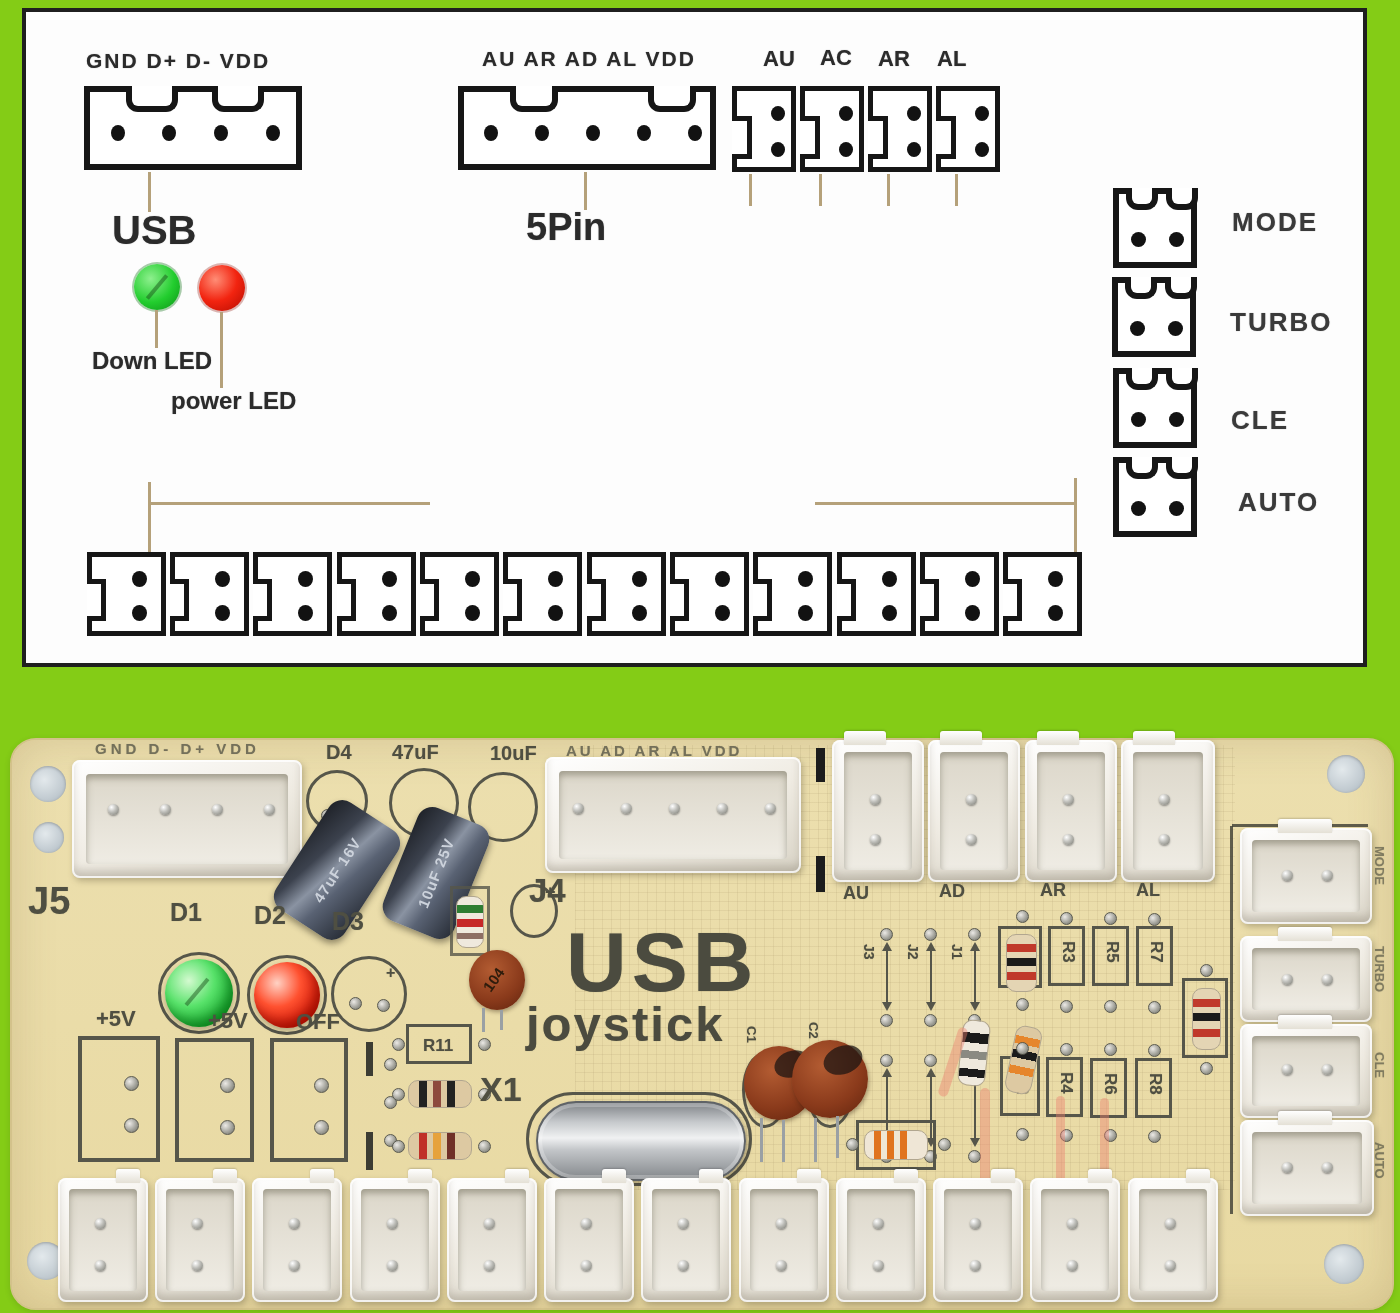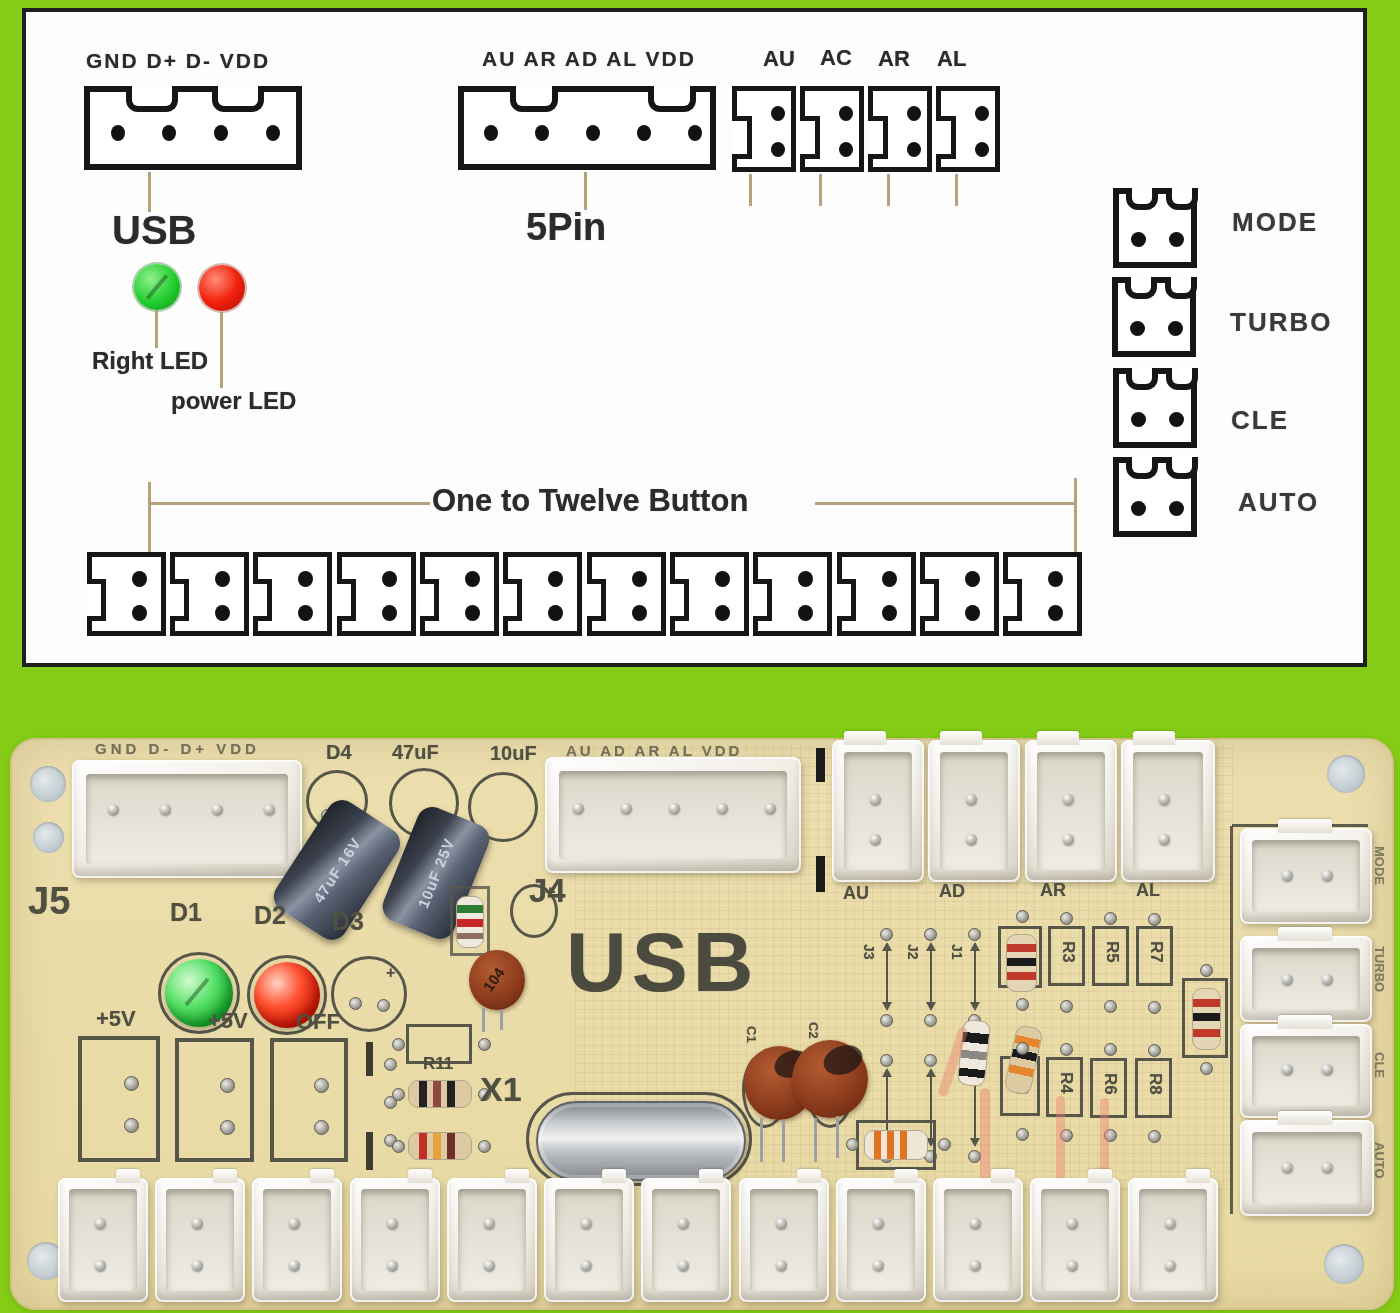--- a/index.html
+++ b/index.html
@@ -79,21 +79,21 @@
   </div>
   <div class="tan" style="left:148px;top:172px;width:3px;height:40px;"></div>
   <div class="dlabel" style="left:112px;top:210px;font-size:40px;">USB</div>
 
   <div class="ledg" style="left:134px;top:264px;width:46px;height:46px;">
     <span class="slash" style="left:21px;top:8px;width:4px;height:30px;"></span>
   </div>
   <div class="ledr" style="left:199px;top:265px;width:46px;height:46px;"></div>
   <div class="tan" style="left:155px;top:310px;width:3px;height:38px;"></div>
   <div class="tan" style="left:220px;top:312px;width:3px;height:76px;"></div>
-  <div class="dlabel" style="left:92px;top:349px;font-size:24px;">Right LED</div>
+  <div class="dlabel" style="left:92px;top:349px;font-size:24px;">Down LED</div>
   <div class="dlabel" style="left:171px;top:389px;font-size:24px;">power LED</div>
 
   <div class="dlabel" style="left:482px;top:48px;font-size:21px;letter-spacing:2px;">AU AR AD AL VDD</div>
   <div class="conn" style="left:458px;top:86px;width:258px;height:84px;">
     <span class="notchT" style="left:46px;width:36px;height:20px;"></span>
     <span class="notchT" style="left:184px;width:36px;height:20px;"></span>
     <span class="ddot" style="left:20px;top:33px;width:14px;height:16px;"></span>
     <span class="ddot" style="left:71px;top:33px;width:14px;height:16px;"></span>
     <span class="ddot" style="left:122px;top:33px;width:14px;height:16px;"></span>
     <span class="ddot" style="left:173px;top:33px;width:14px;height:16px;"></span>
@@ -156,21 +156,20 @@
     <span class="ddot" style="left:12px;top:38px;width:15px;height:15px;"></span>
     <span class="ddot" style="left:50px;top:38px;width:15px;height:15px;"></span>
   </div>
   <div class="dlabel" style="left:1232px;top:209px;font-size:26px;letter-spacing:2px;color:#3a3a3a;">MODE</div>
   <div class="dlabel" style="left:1230px;top:309px;font-size:26px;letter-spacing:2px;color:#3a3a3a;">TURBO</div>
   <div class="dlabel" style="left:1231px;top:407px;font-size:26px;letter-spacing:2px;color:#3a3a3a;">CLE</div>
   <div class="dlabel" style="left:1238px;top:489px;font-size:26px;letter-spacing:2px;color:#3a3a3a;">AUTO</div>
 
   <div class="tan" style="left:148px;top:482px;width:3px;height:74px;"></div>
   <div class="tan" style="left:151px;top:502px;width:279px;height:3px;"></div>
-  <div class="dlabel" style="left:432px;top:485px;font-size:31px;">One to Twelve Button</div>
   <div class="tan" style="left:815px;top:502px;width:262px;height:3px;"></div>
   <div class="tan" style="left:1074px;top:478px;width:3px;height:76px;"></div>
 
   <div class="conn5" style="left:87px;top:552px;width:79px;height:84px;">
       <span class="notchL" style="top:22px;width:14px;height:32px;"></span>
       <span class="ddot" style="left:40px;top:14px;width:15px;height:16px;"></span>
       <span class="ddot" style="left:40px;top:48px;width:15px;height:16px;"></span>
     </div>
   <div class="conn5" style="left:170px;top:552px;width:79px;height:84px;">
       <span class="notchL" style="top:22px;width:14px;height:32px;"></span>
@@ -299,21 +298,21 @@
   <div class="padot" style="left:220px;top:1120px;width:13px;height:13px;"></div>
   <div class="padot" style="left:314px;top:1078px;width:13px;height:13px;"></div>
   <div class="padot" style="left:314px;top:1120px;width:13px;height:13px;"></div>
   <div class="dark" style="left:366px;top:1042px;width:7px;height:34px;"></div>
   <div class="dark" style="left:366px;top:1132px;width:7px;height:38px;"></div>
   <div class="padot" style="left:384px;top:1058px;"></div>
   <div class="padot" style="left:384px;top:1096px;"></div>
   <div class="padot" style="left:384px;top:1134px;"></div>
 
   <div class="silkbox" style="left:406px;top:1024px;width:66px;height:40px;">
-    <span class="silk" style="left:14px;top:28px;font-size:17px;">R11</span>
+    <span class="silk" style="left:14px;top:10px;font-size:17px;">R11</span>
   </div>
   <div class="padot" style="left:392px;top:1038px;"></div>
   <div class="padot" style="left:478px;top:1038px;"></div>
   <div class="resh" style="left:408px;top:1080px;width:62px;height:26px;background:linear-gradient(90deg,#ddc9a2 0 10px,#222 10px 18px,#ddc9a2 18px 24px,#8d4a3e 24px 32px,#ddc9a2 32px 38px,#222 38px 46px,#ddc9a2 46px);"></div>
   <div class="padot" style="left:392px;top:1088px;"></div>
   <div class="padot" style="left:478px;top:1088px;"></div>
   <div class="resh" style="left:408px;top:1132px;width:62px;height:26px;background:linear-gradient(90deg,#ddc9a2 0 10px,#c03028 10px 18px,#ddc9a2 18px 24px,#e6a23c 24px 32px,#ddc9a2 32px 38px,#703028 38px 46px,#ddc9a2 46px);"></div>
   <div class="padot" style="left:392px;top:1140px;"></div>
   <div class="padot" style="left:478px;top:1140px;"></div>
   <div class="silk" style="left:480px;top:1072px;font-size:34px;">X1</div>
@@ -343,20 +342,21 @@
     <span class="jin" style="left:14px;top:14px;right:14px;bottom:14px;"></span>
     <span class="pin" style="left:28px;top:46px;"></span>
     <span class="pin" style="left:76px;top:46px;"></span>
     <span class="pin" style="left:124px;top:46px;"></span>
     <span class="pin" style="left:172px;top:46px;"></span>
     <span class="pin" style="left:220px;top:46px;"></span>
   </div>
   <div class="silk" style="left:529px;top:874px;font-size:33px;">J4</div>
 
   <div class="silk" style="left:566px;top:920px;font-size:84px;letter-spacing:5px;color:#4b4b3f;">USB</div>
+  <div class="silk" style="left:526px;top:1000px;font-size:49px;letter-spacing:2px;color:#4b4b3f;">joystick</div>
 
   <div class="dark" style="left:816px;top:748px;width:9px;height:34px;background:#1c1c1c;"></div>
   <div class="dark" style="left:816px;top:856px;width:9px;height:36px;background:#1c1c1c;"></div>
 
   <div class="jst" style="left:832px;top:740px;width:92px;height:142px;">
     <span class="jtab" style="left:12px;width:42px;"></span>
     <span class="jin" style="left:12px;top:12px;right:12px;bottom:12px;"></span>
     <span class="pin" style="left:38px;top:54px;"></span>
     <span class="pin" style="left:38px;top:94px;"></span>
   </div>

